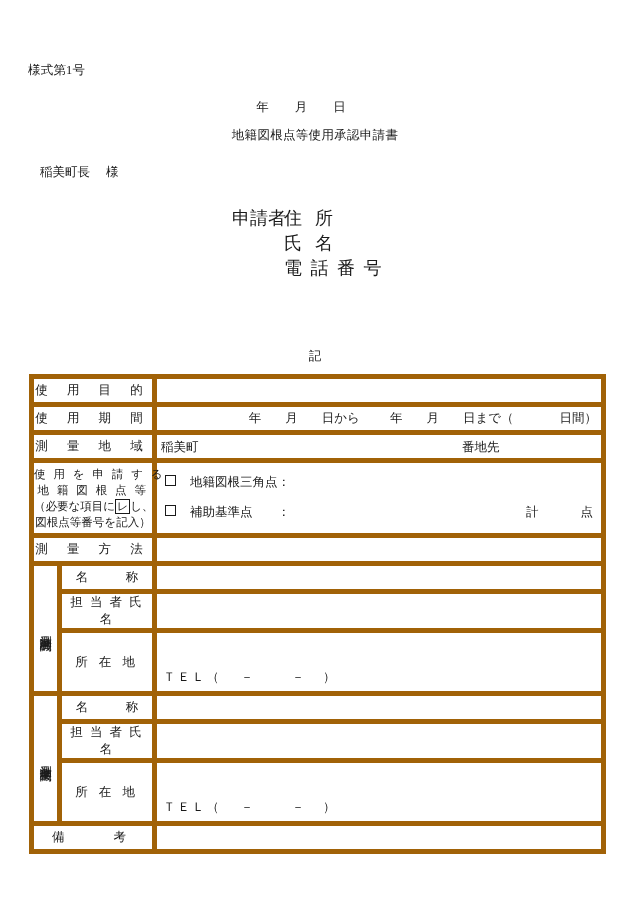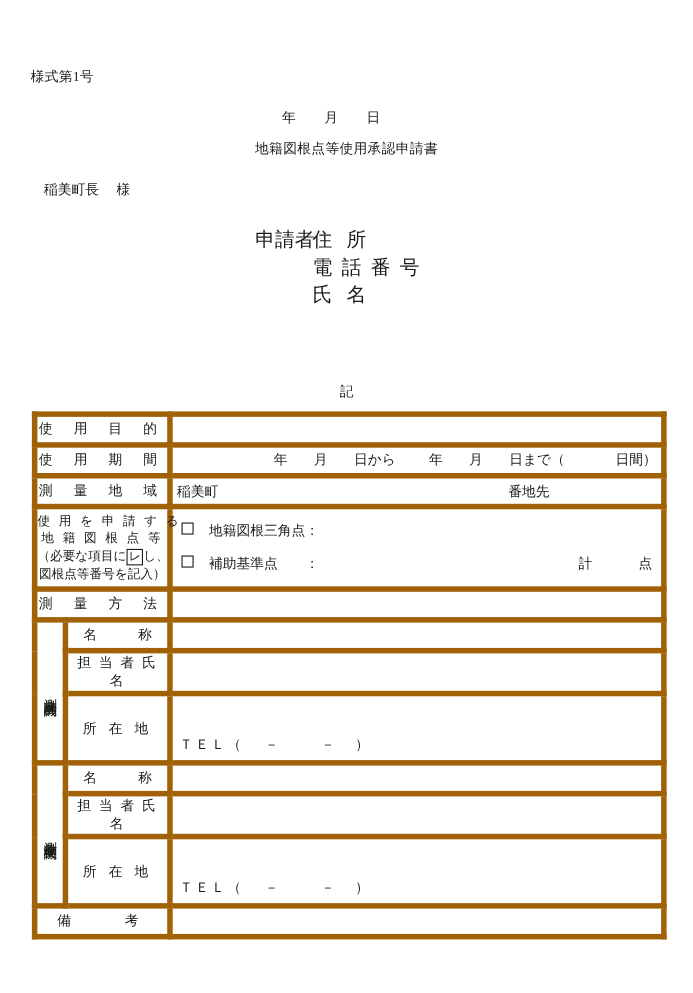--- a/index.html
+++ b/index.html
@@ -244,24 +244,24 @@
 
   <div class="abs addressee nowrap">
     <span>稲美町長</span><span class="sama">様</span>
   </div>
 
   <div class="abs applicant">
     <span class="row">
       <span class="lead">申請者</span><span class="sp-wide">住</span><span>所</span>
     </span>
     <span class="row">
-      <span class="lead"></span><span class="sp4">電 話 番 号</span>
+      <span class="lead"></span><span class="sp-wide">氏</span><span>名</span>
     </span>
     <span class="row">
-      <span class="lead"></span><span class="sp-wide">氏</span><span>名</span>
+      <span class="lead"></span><span class="sp4">電 話 番 号</span>
     </span>
   </div>
 
 
   <div class="abs ki">記</div>
 
   <table class="form">
     <colgroup>
       <col class="c-vert">
       <col class="c-label">

